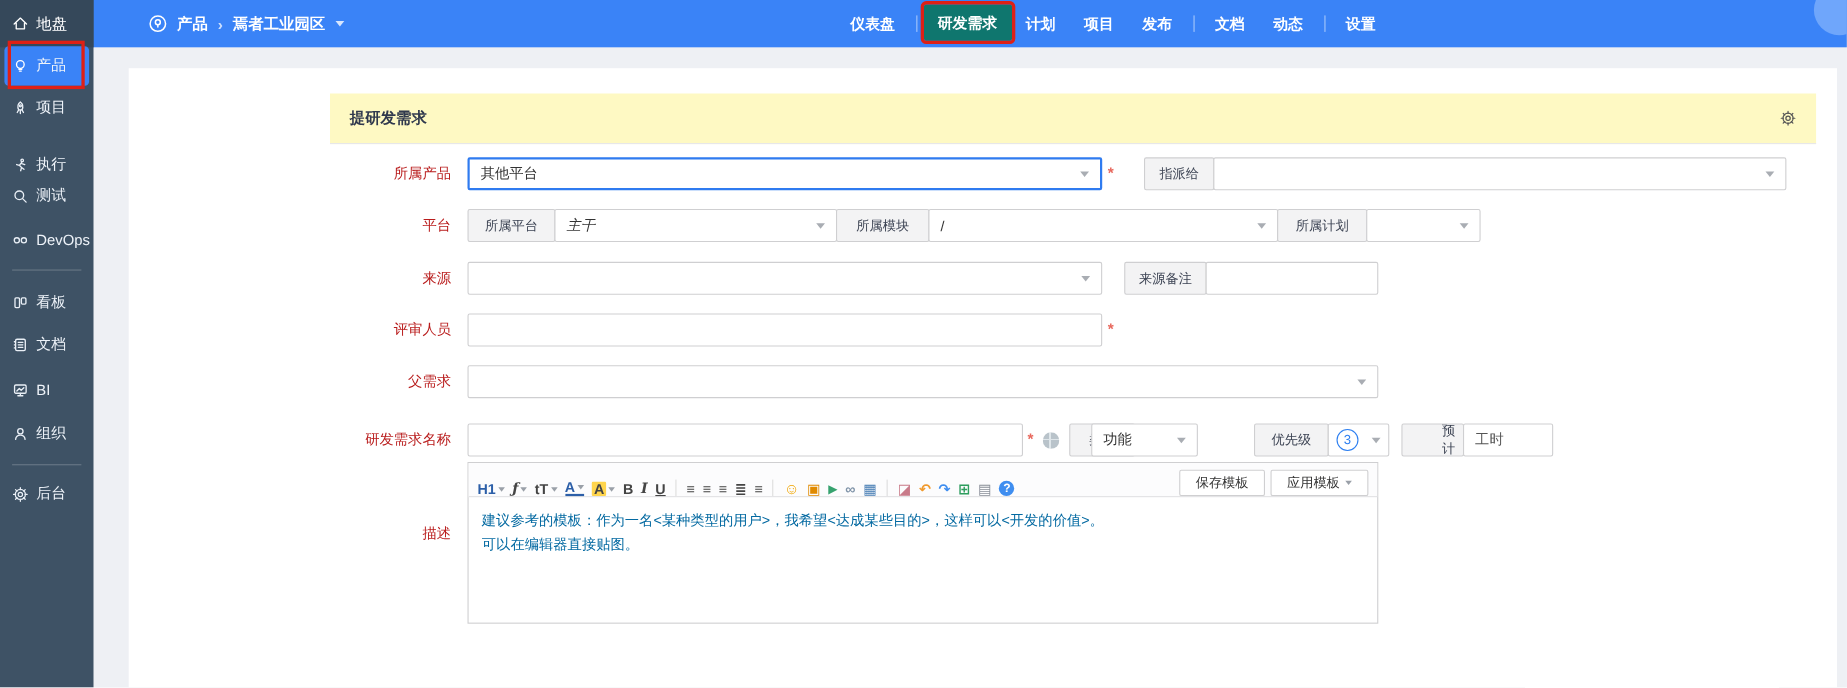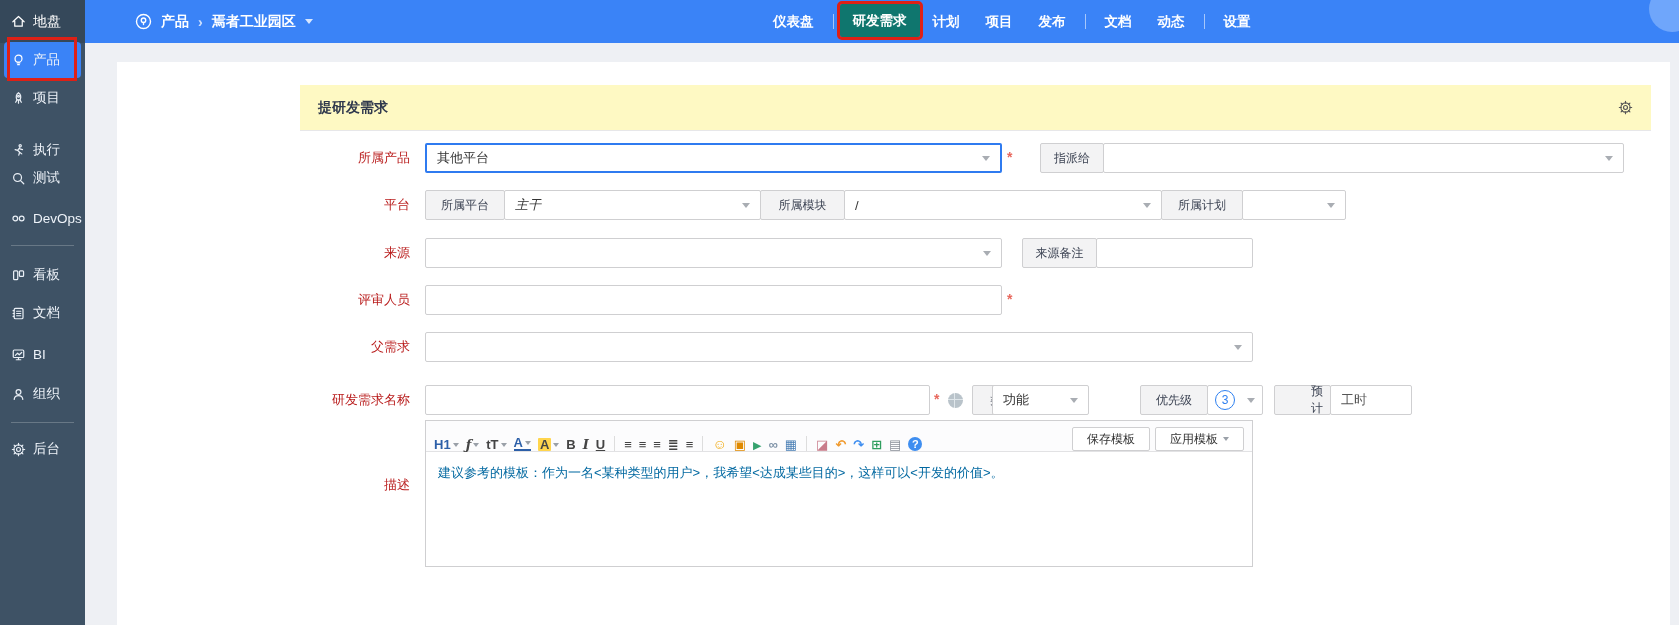--- a/index.html
+++ b/index.html
@@ -381,14 +381,15 @@
           <span>保存模板</span>
         </span>
       <span class="ebtn">
           <span>应用模板</span>
           <span class="tiny-caret"></span>
         </span>
     </span>
   </div>
   <div class="econtent">
     <div>建议参考的模板：作为一名&lt;某种类型的用户&gt;，我希望&lt;达成某些目的&gt;，这样可以&lt;开发的价值&gt;。</div>
+    <div>可以在编辑器直接贴图。</div>
   </div>
 </div>
 
 </body></html>

